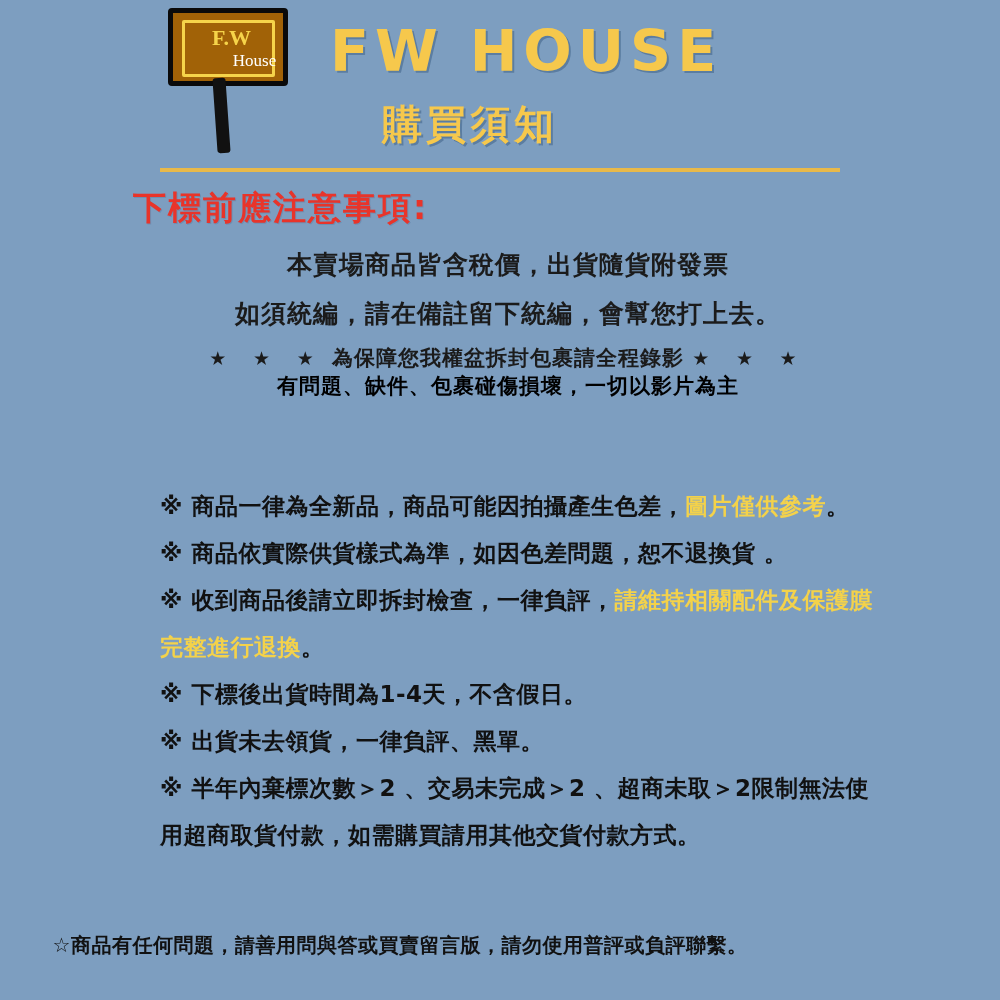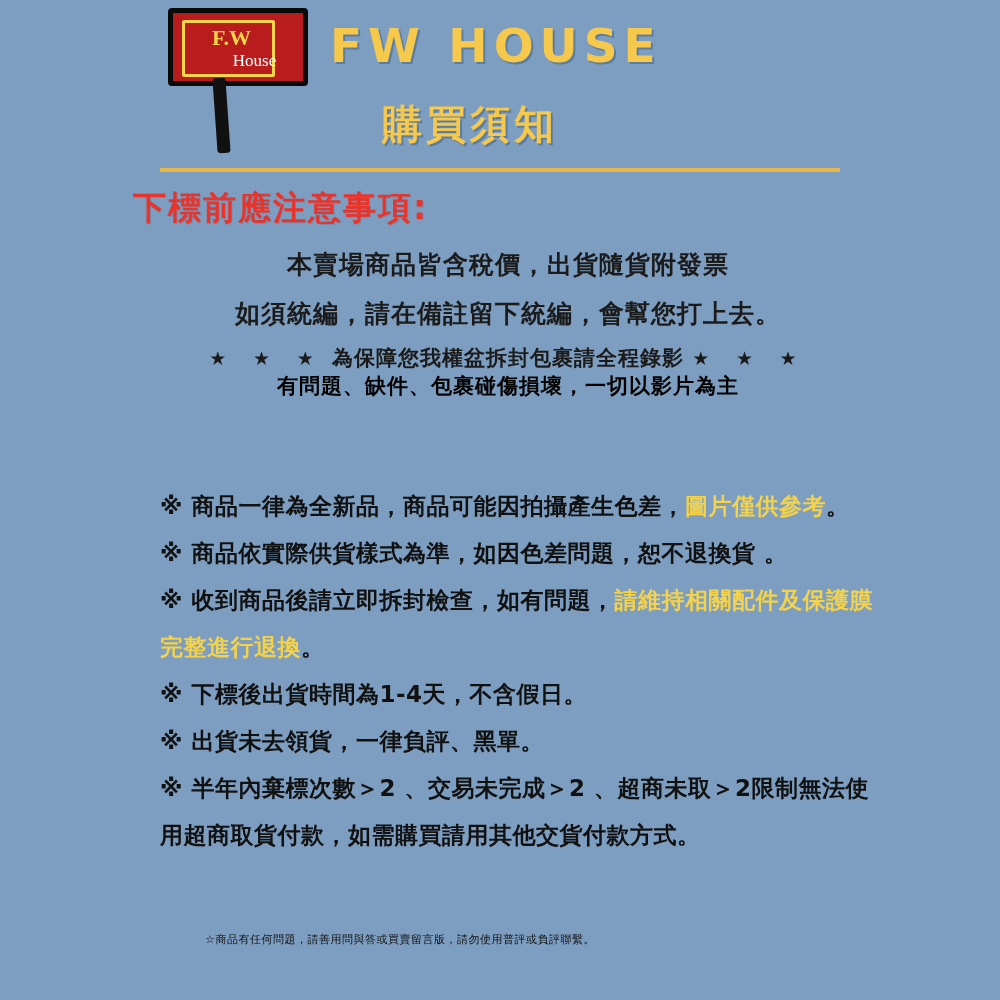--- a/index.html
+++ b/index.html
@@ -26,23 +26,23 @@
     position: absolute;
     left: 168px;
     top: 8px;
     width: 130px;
     height: 170px;
   }
   .logo-board {
     position: absolute;
     left: 0;
     top: 0;
-    width: 140px;
+    width: 120px;
     height: 78px;
-    background: #b91c1c;
+    background: #a16207;
     border: 5px solid #0a0a0a;
     border-radius: 4px;
     box-sizing: border-box;
   }
   .logo-inner {
     position: absolute;
     left: 9px;
     top: 7px;
     width: 93px;
     height: 57px;
@@ -83,21 +83,21 @@
     border-radius: 3px;
     transform: rotate(-4deg);
   }
   
   .title-main {
     position: absolute;
     left: 330px;
     top: 18px;
     font-family: "DejaVu Sans", sans-serif;
     font-weight: bold;
-    font-size: 47px;
+    font-size: 57px;
     letter-spacing: 6px;
     color: #f6c84c;
     text-shadow: 2px 2px 0 #5b7da1;
   }
   .title-sub {
     position: absolute;
     left: 382px;
     top: 97px;
     font-family: "DejaVu Sans", sans-serif;
     font-weight: bold;
@@ -189,22 +189,22 @@
     color: #f4d24a;
   }
   
   .footer {
     position: absolute;
     left: 0;
     top: 932px;
     width: 800px;
     text-align: center;
     font-family: "DejaVu Sans", sans-serif;
-    font-weight: normal;
-    font-size: 11px;
+    font-weight: bold;
+    font-size: 20px;
     color: #111111;
     letter-spacing: 0.5px;
   }
 </style>
 </head>
 <body>
 
 <div class="page">
 
   <div class="logo">
@@ -238,21 +238,21 @@
     <span class="rule">
       <span>※</span>
       <span>商品一律為全新品，商品可能因拍攝產生色差，</span><span class="hl-yellow">圖片僅供參考</span><span>。</span>
     </span>
     <span class="rule">
       <span>※</span>
       <span>商品依實際供貨樣式為準，如因色差問題，恕不退換貨</span><span class="hl-yellow"></span><span> 。</span>
     </span>
     <span class="rule">
       <span>※</span>
-      <span>收到商品後請立即拆封檢查，如有問題，</span><span class="hl-yellow">請維持相關配件及保護膜完整進行退換</span><span>。</span>
+      <span>收到商品後請立即拆封檢查，一律負評，</span><span class="hl-yellow">請維持相關配件及保護膜完整進行退換</span><span>。</span>
     </span>
     <span class="rule">
       <span>※</span>
       <span>下標後出貨時間為1-4天，不含假日。</span>
     </span>
     <span class="rule">
       <span>※</span>
       <span>出貨未去領貨，一律負評、黑單。</span>
     </span>
     <span class="rule">

